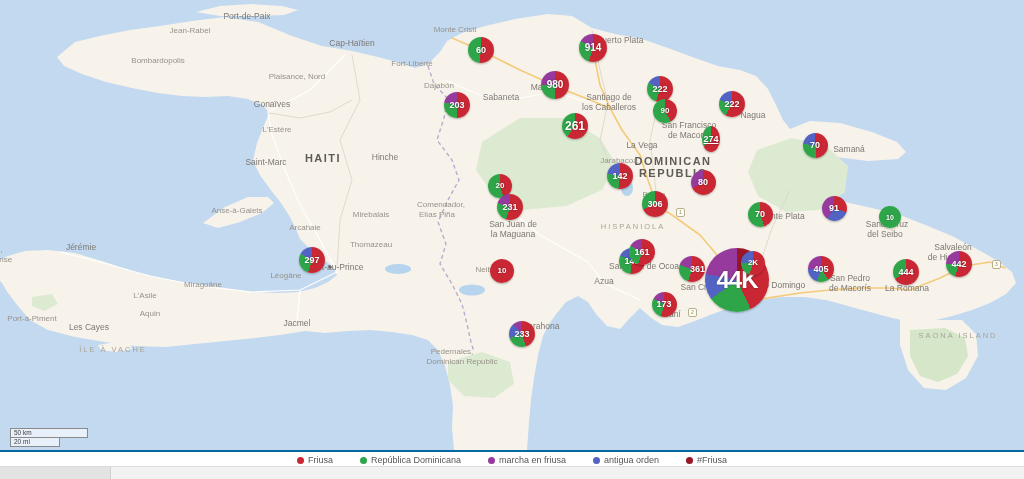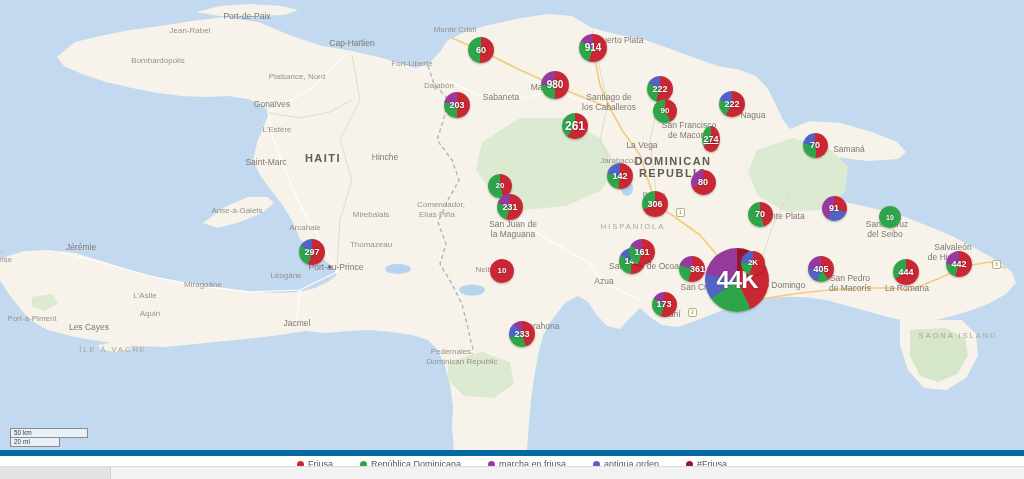--- a/index.html
+++ b/index.html
@@ -23,21 +23,21 @@
   
   .shield{position:absolute;height:7px;line-height:6px;padding:0 2px;background:#fffef5;
           border:1px solid #b9ae8e;border-radius:2px;font-size:5px;color:#8a8468;}
   
   .scalebar{position:absolute;left:10px;top:428px;z-index:5;}
   .scale-box{background:rgba(255,255,255,.62);border:1px solid #8a8a8a;color:#3c3c3c;
              font-size:6.5px;line-height:8px;height:8px;padding:0 3px;}
   .scale-box.mi{margin-top:-1px;}
   
   .legendbar{position:absolute;left:0;top:450px;width:1024px;height:16px;background:#ffffff;
-             border-top:6px solid #0369a1;display:flex;align-items:center;justify-content:center;
+             border-top:2px solid #0369a1;display:flex;align-items:center;justify-content:center;
              gap:27px;z-index:6;}
   .legend-item{display:flex;align-items:center;gap:4px;cursor:pointer;}
   .legend-dot{width:7px;height:7px;border-radius:50%;display:inline-block;}
   .legend-label{font-size:9px;color:#565656;}
   
   .bottombar{position:absolute;left:0;top:466px;width:1024px;height:13px;background:#f2f2f2;
              border-top:1px solid #dcdcdc;z-index:6;}
   .bottom-cell{width:110px;height:100%;background:#e3e3e3;border-right:1px solid #cfcfcf;}
 </style>
 </head>
@@ -221,21 +221,21 @@
         </div>
         <div class="marker" style="left: 747.5px; top: 201.5px; width: 25px; height: 25px; background: conic-gradient(rgb(201, 39, 51) 0%, rgb(201, 39, 51) 45%, rgb(47, 165, 74) 45%, rgb(47, 165, 74) 100%); font-size: 9px;">
           <span>70</span>
         </div>
         <div class="marker" style="left: 821.5px; top: 195.5px; width: 25px; height: 25px; background: conic-gradient(rgb(201, 39, 51) 0%, rgb(201, 39, 51) 30%, rgb(83, 99, 196) 30%, rgb(83, 99, 196) 60%, rgb(151, 58, 158) 60%, rgb(151, 58, 158) 100%); font-size: 9px;">
           <span>91</span>
         </div>
         <div class="marker" style="left: 879px; top: 206px; width: 22px; height: 22px; background: conic-gradient(rgb(47, 165, 74) 0%, rgb(47, 165, 74) 100%); font-size: 7px;">
           <span>10</span>
         </div>
-        <div class="marker" style="left: 299px; top: 239px; width: 26px; height: 26px; background: conic-gradient(rgb(201, 39, 51) 0%, rgb(201, 39, 51) 55%, rgb(47, 165, 74) 55%, rgb(47, 165, 74) 83%, rgb(83, 99, 196) 83%, rgb(83, 99, 196) 100%); font-size: 9px;">
+        <div class="marker" style="left: 299px; top: 247px; width: 26px; height: 26px; background: conic-gradient(rgb(201, 39, 51) 0%, rgb(201, 39, 51) 55%, rgb(47, 165, 74) 55%, rgb(47, 165, 74) 83%, rgb(83, 99, 196) 83%, rgb(83, 99, 196) 100%); font-size: 9px;">
           <span>297</span>
         </div>
         <div class="marker" style="left: 490px; top: 259px; width: 24px; height: 24px; background: conic-gradient(rgb(201, 39, 51) 0%, rgb(201, 39, 51) 100%); font-size: 8px;">
           <span>10</span>
         </div>
         <div class="marker" style="left: 575px; top: 248px; width: 26px; height: 26px; background: conic-gradient(rgb(201, 39, 51) 0%, rgb(201, 39, 51) 52%, rgb(47, 165, 74) 52%, rgb(47, 165, 74) 82%, rgb(83, 99, 196) 82%, rgb(83, 99, 196) 100%); font-size: 9px; margin-left: 44px;">
           <span>149</span>
         </div>
         <div class="marker" style="left: 629px; top: 239px; width: 26px; height: 26px; background: conic-gradient(rgb(201, 39, 51) 0%, rgb(201, 39, 51) 55%, rgb(47, 165, 74) 55%, rgb(47, 165, 74) 83%, rgb(151, 58, 158) 83%, rgb(151, 58, 158) 100%); font-size: 9px;">
           <span>161</span>

